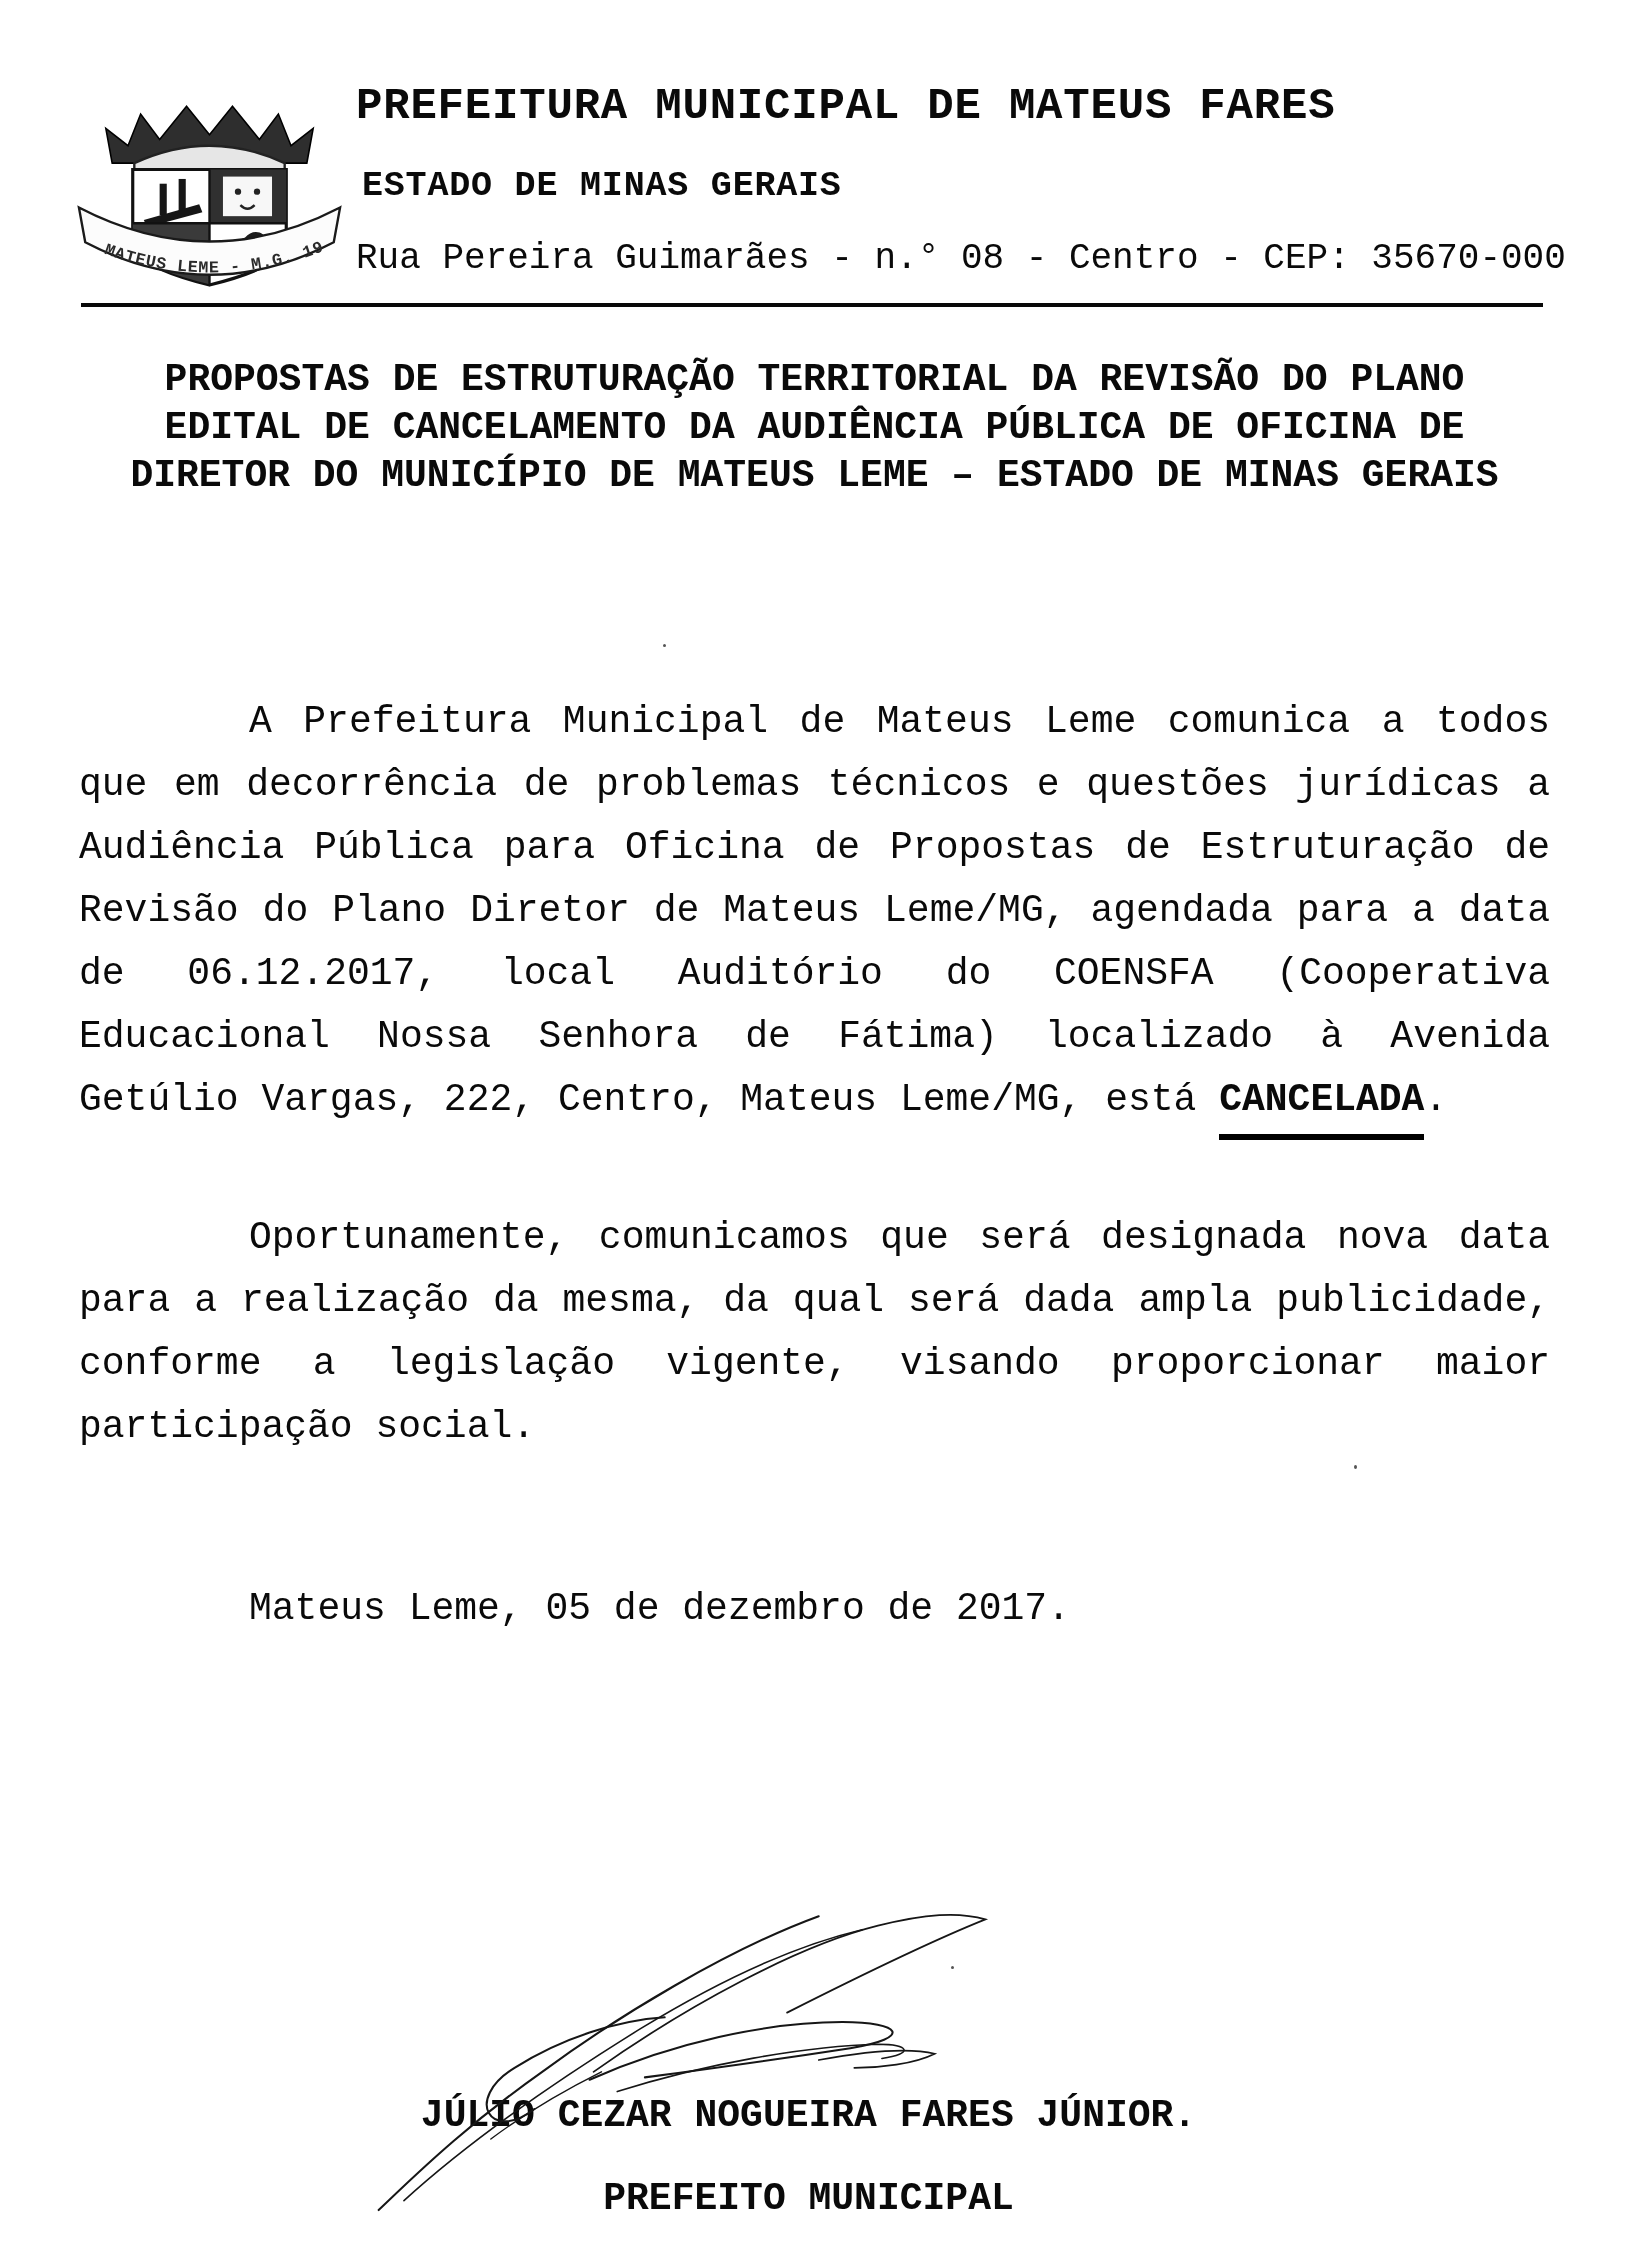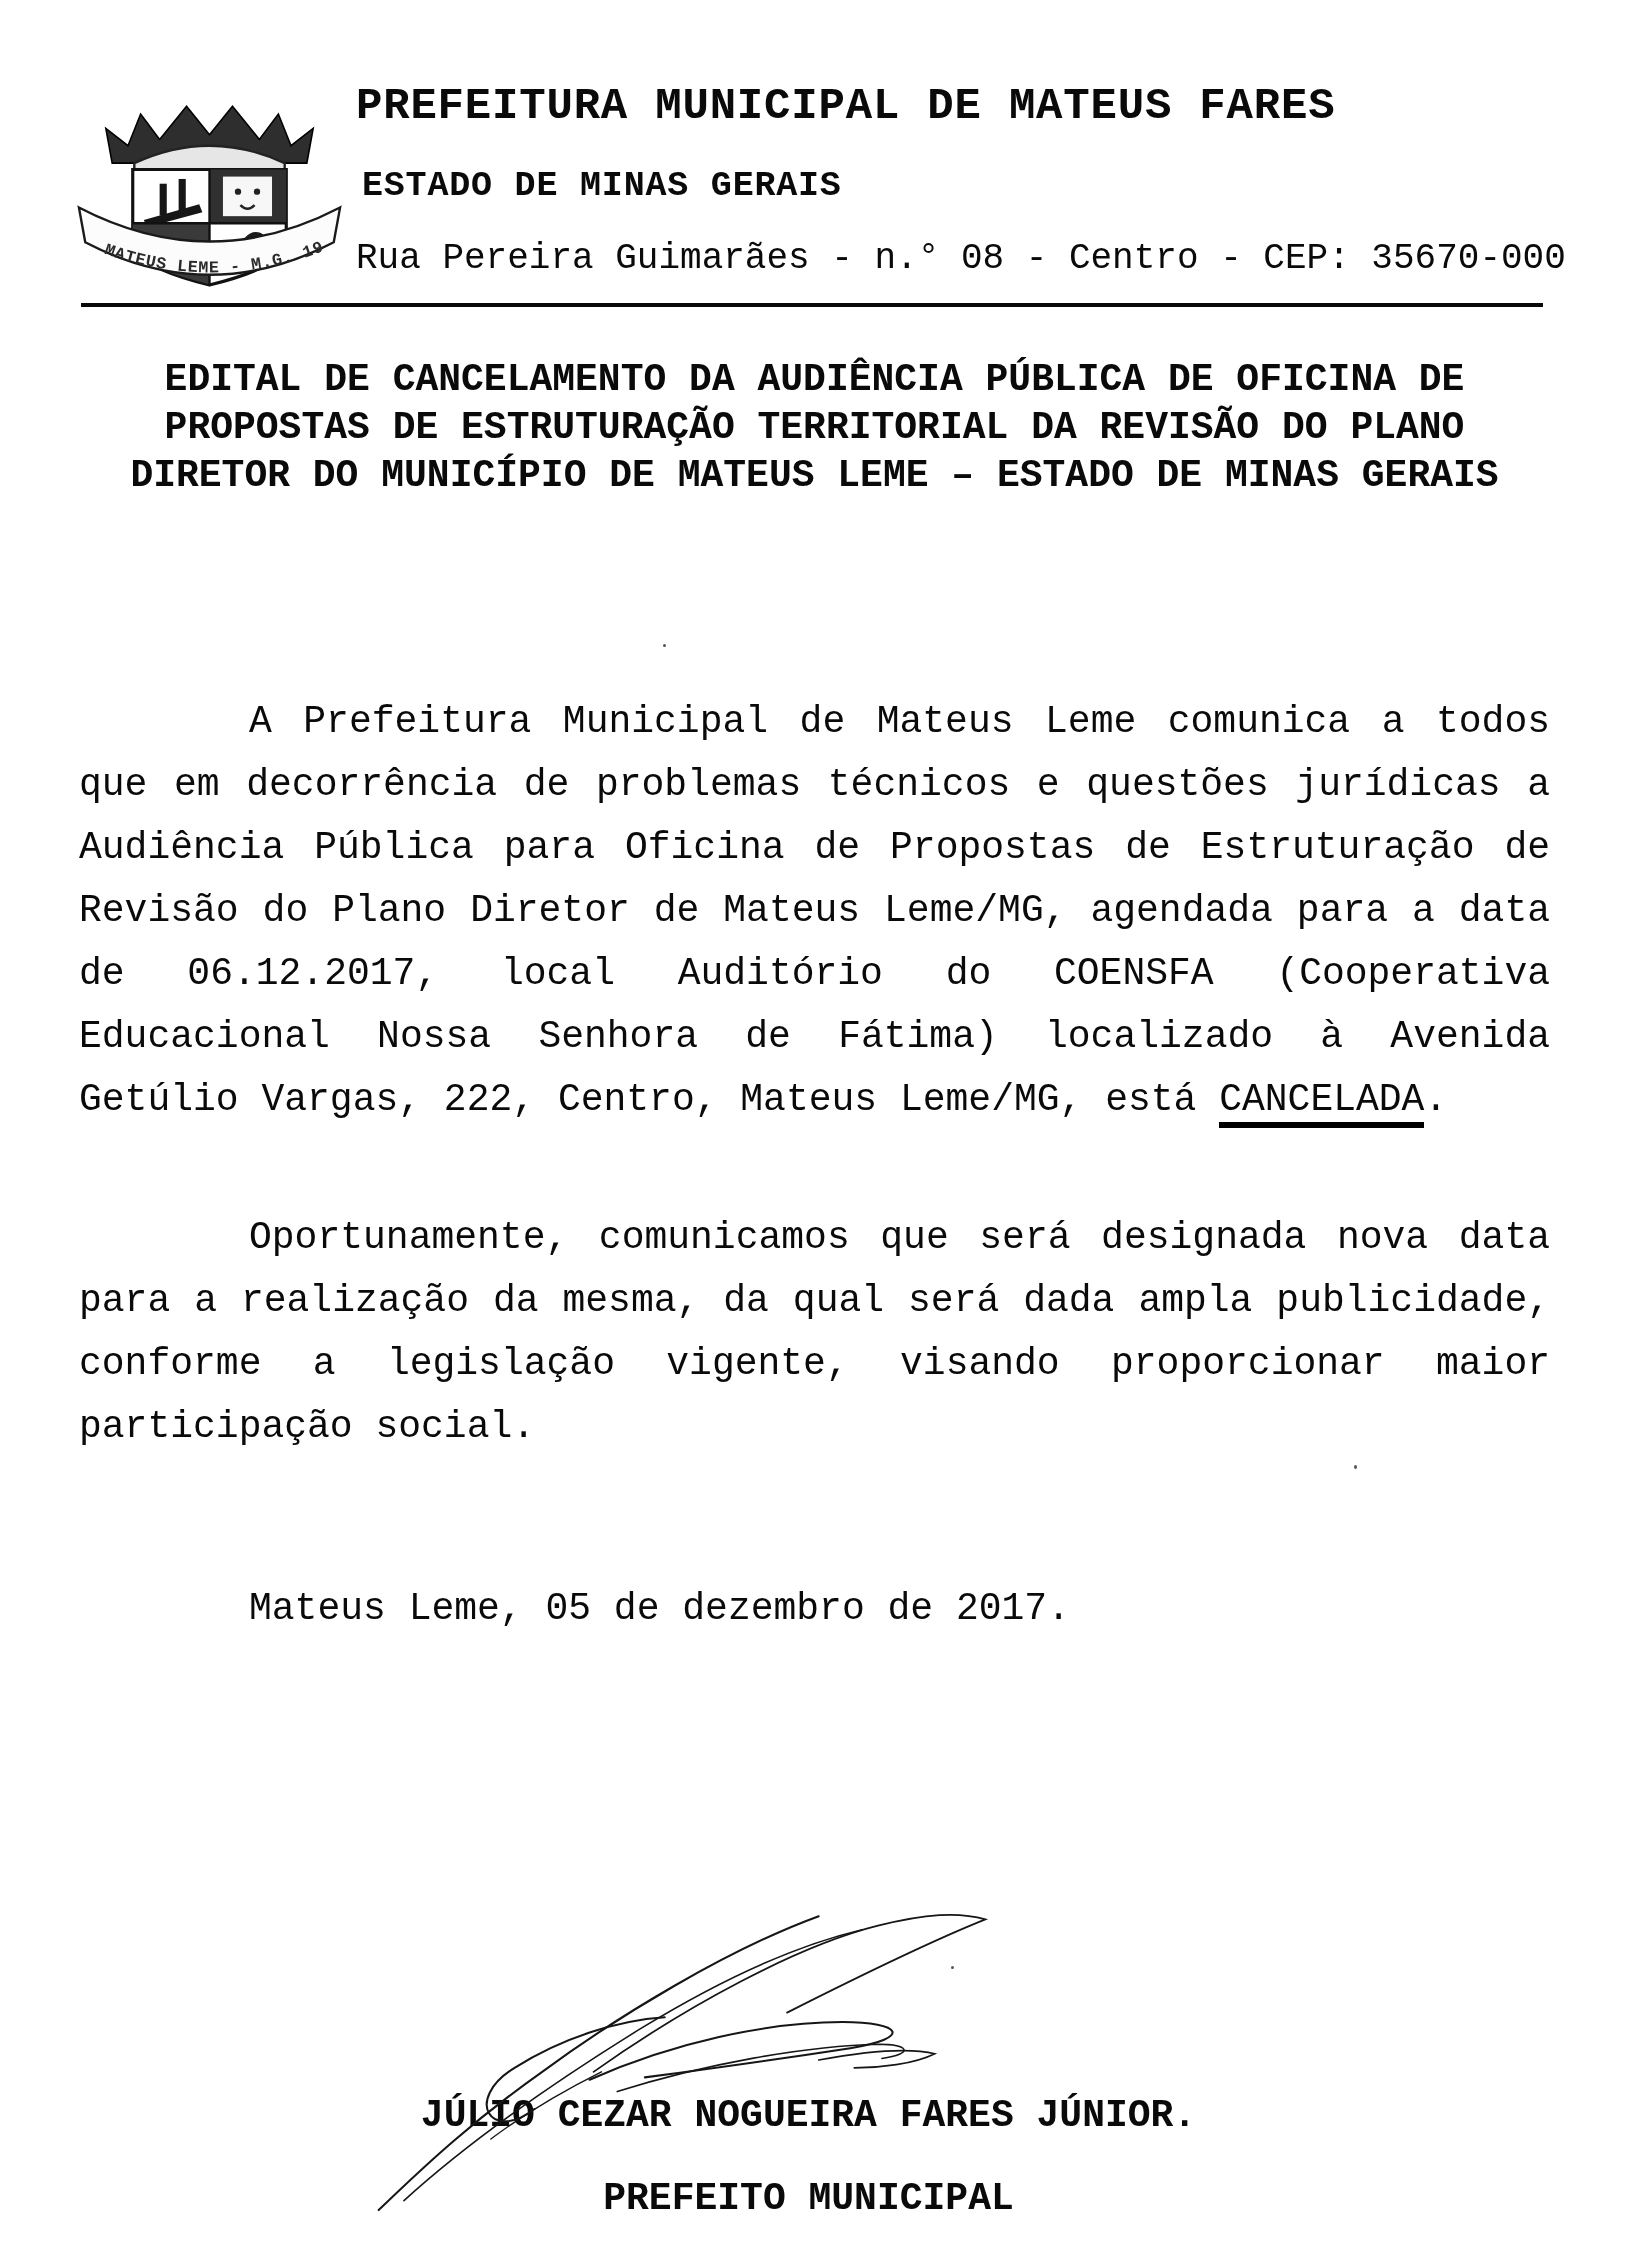--- a/index.html
+++ b/index.html
@@ -26,23 +26,23 @@
   
   .para{
     margin:0 0 0 79px;width:1471px;
     font-size:38px;line-height:63px;
     text-align:justify;text-justify:inter-word;
     text-indent:170px;
   }
   .para.p1{margin-top:190px;}
   .para.p2{margin-top:75px;}
   .cancel{
-    font-weight:normal;
+    font-weight:bold;
     border-bottom:6.3px solid #000;
-    padding-bottom:1px;
+    padding-bottom:13px;
   }
   .dateline{
     margin:119px 0 0 79px;width:1471px;
     font-size:38px;line-height:63px;text-indent:170px;
   }
   
   .sig-name{
     position:absolute;left:0;top:2094px;width:1617px;
     text-align:center;font-size:38px;font-weight:bold;letter-spacing:0;
   }
@@ -101,22 +101,22 @@
     <div class="lh-text">
       <div class="lh-org">PREFEITURA MUNICIPAL DE MATEUS FARES</div>
       <div class="lh-state">ESTADO DE MINAS GERAIS</div>
       <div class="lh-addr">Rua Pereira Guimarães - n.° 08 - Centro - CEP: 35670-000</div>
     </div>
   </header>
 
   <hr class="rule">
 
   <h1 class="title">
+    <span>PROPOSTAS DE ESTRUTURAÇÃO TERRITORIAL DA REVISÃO DO PLANO</span>
     <span>EDITAL DE CANCELAMENTO DA AUDIÊNCIA PÚBLICA DE OFICINA DE</span>
-    <span>PROPOSTAS DE ESTRUTURAÇÃO TERRITORIAL DA REVISÃO DO PLANO</span>
     <span>DIRETOR DO MUNICÍPIO DE MATEUS LEME – ESTADO DE MINAS GERAIS</span>
   </h1>
 
   <p class="para p1"><span>A Prefeitura Municipal de Mateus Leme comunica a todos que em decorrência de problemas técnicos e questões jurídicas a Audiência Pública para Oficina de Propostas de Estruturação de Revisão do Plano Diretor de Mateus Leme/MG, agendada para a data de 06.12.2017, local Auditório do COENSFA (Cooperativa Educacional Nossa Senhora de Fátima) localizado à Avenida Getúlio Vargas, 222, Centro, Mateus Leme/MG, está </span><strong class="cancel">CANCELADA</strong><span>.</span></p>
 
   <p class="para p2">Oportunamente, comunicamos que será designada nova data para a realização da mesma, da qual será dada ampla publicidade, conforme a legislação vigente, visando proporcionar maior participação social.</p>
 
   <p class="dateline">Mateus Leme, 05 de dezembro de 2017.</p>
 
   <div class="sig-name">JÚLIO CEZAR NOGUEIRA FARES JÚNIOR.</div>

